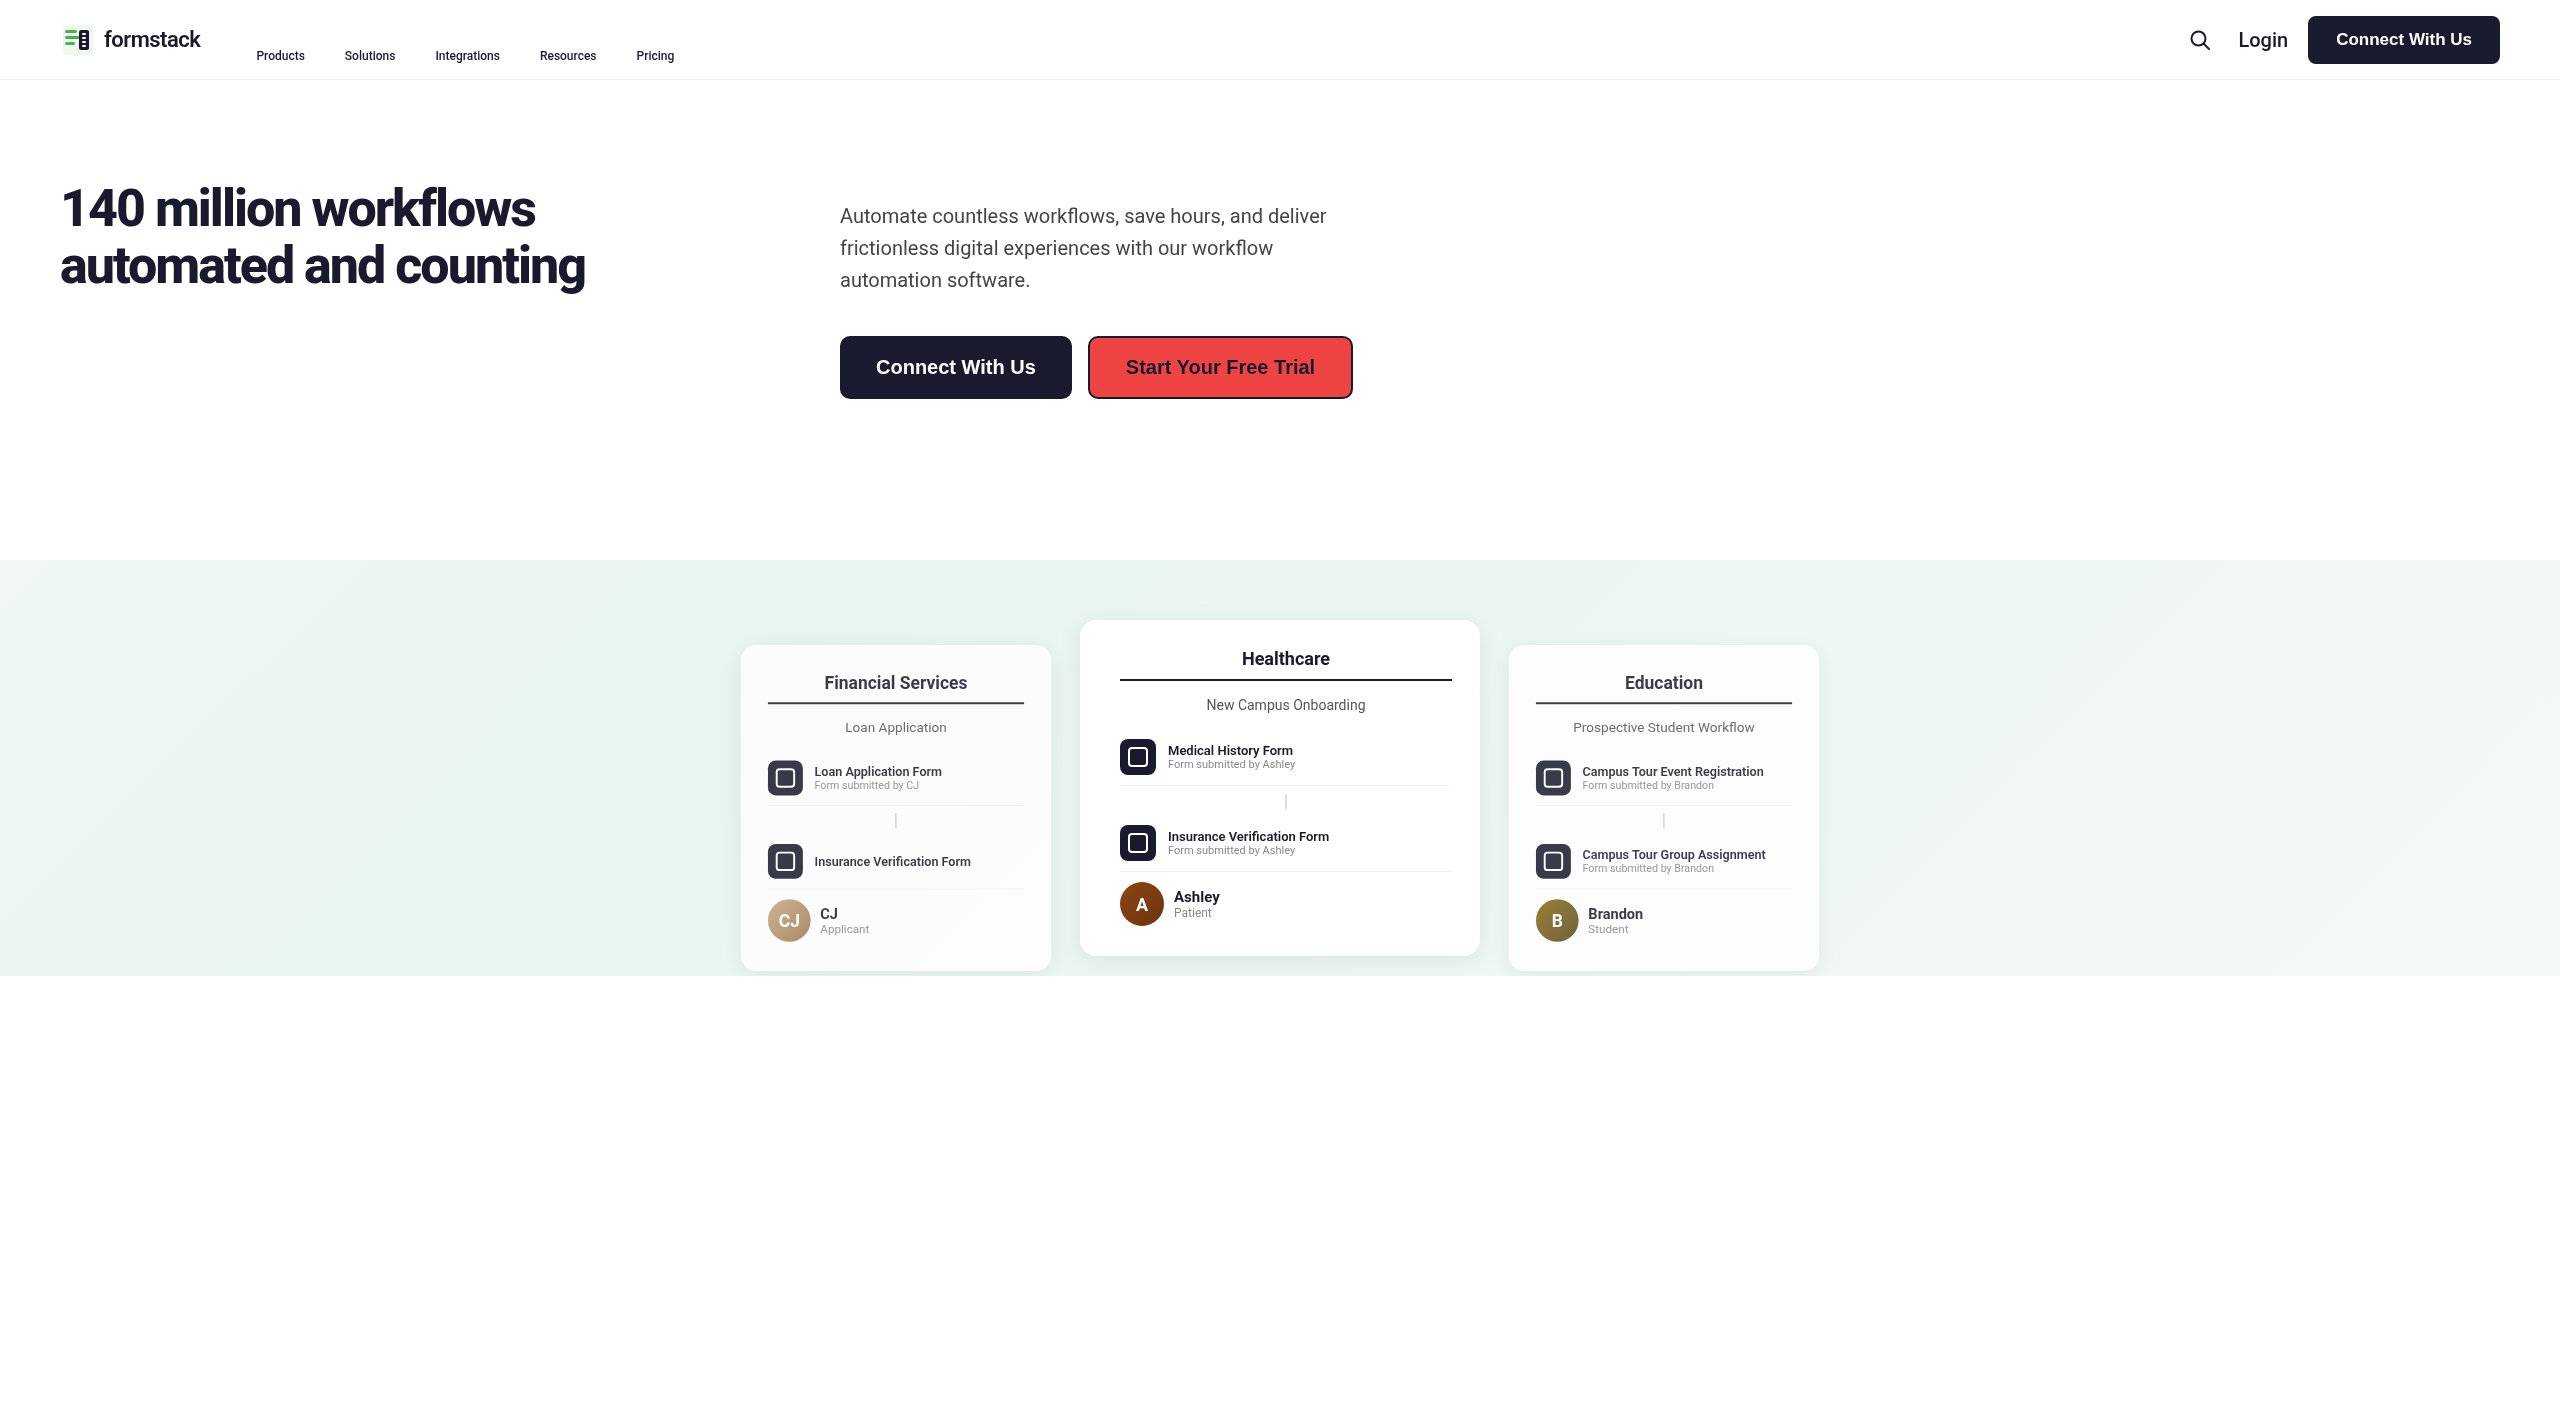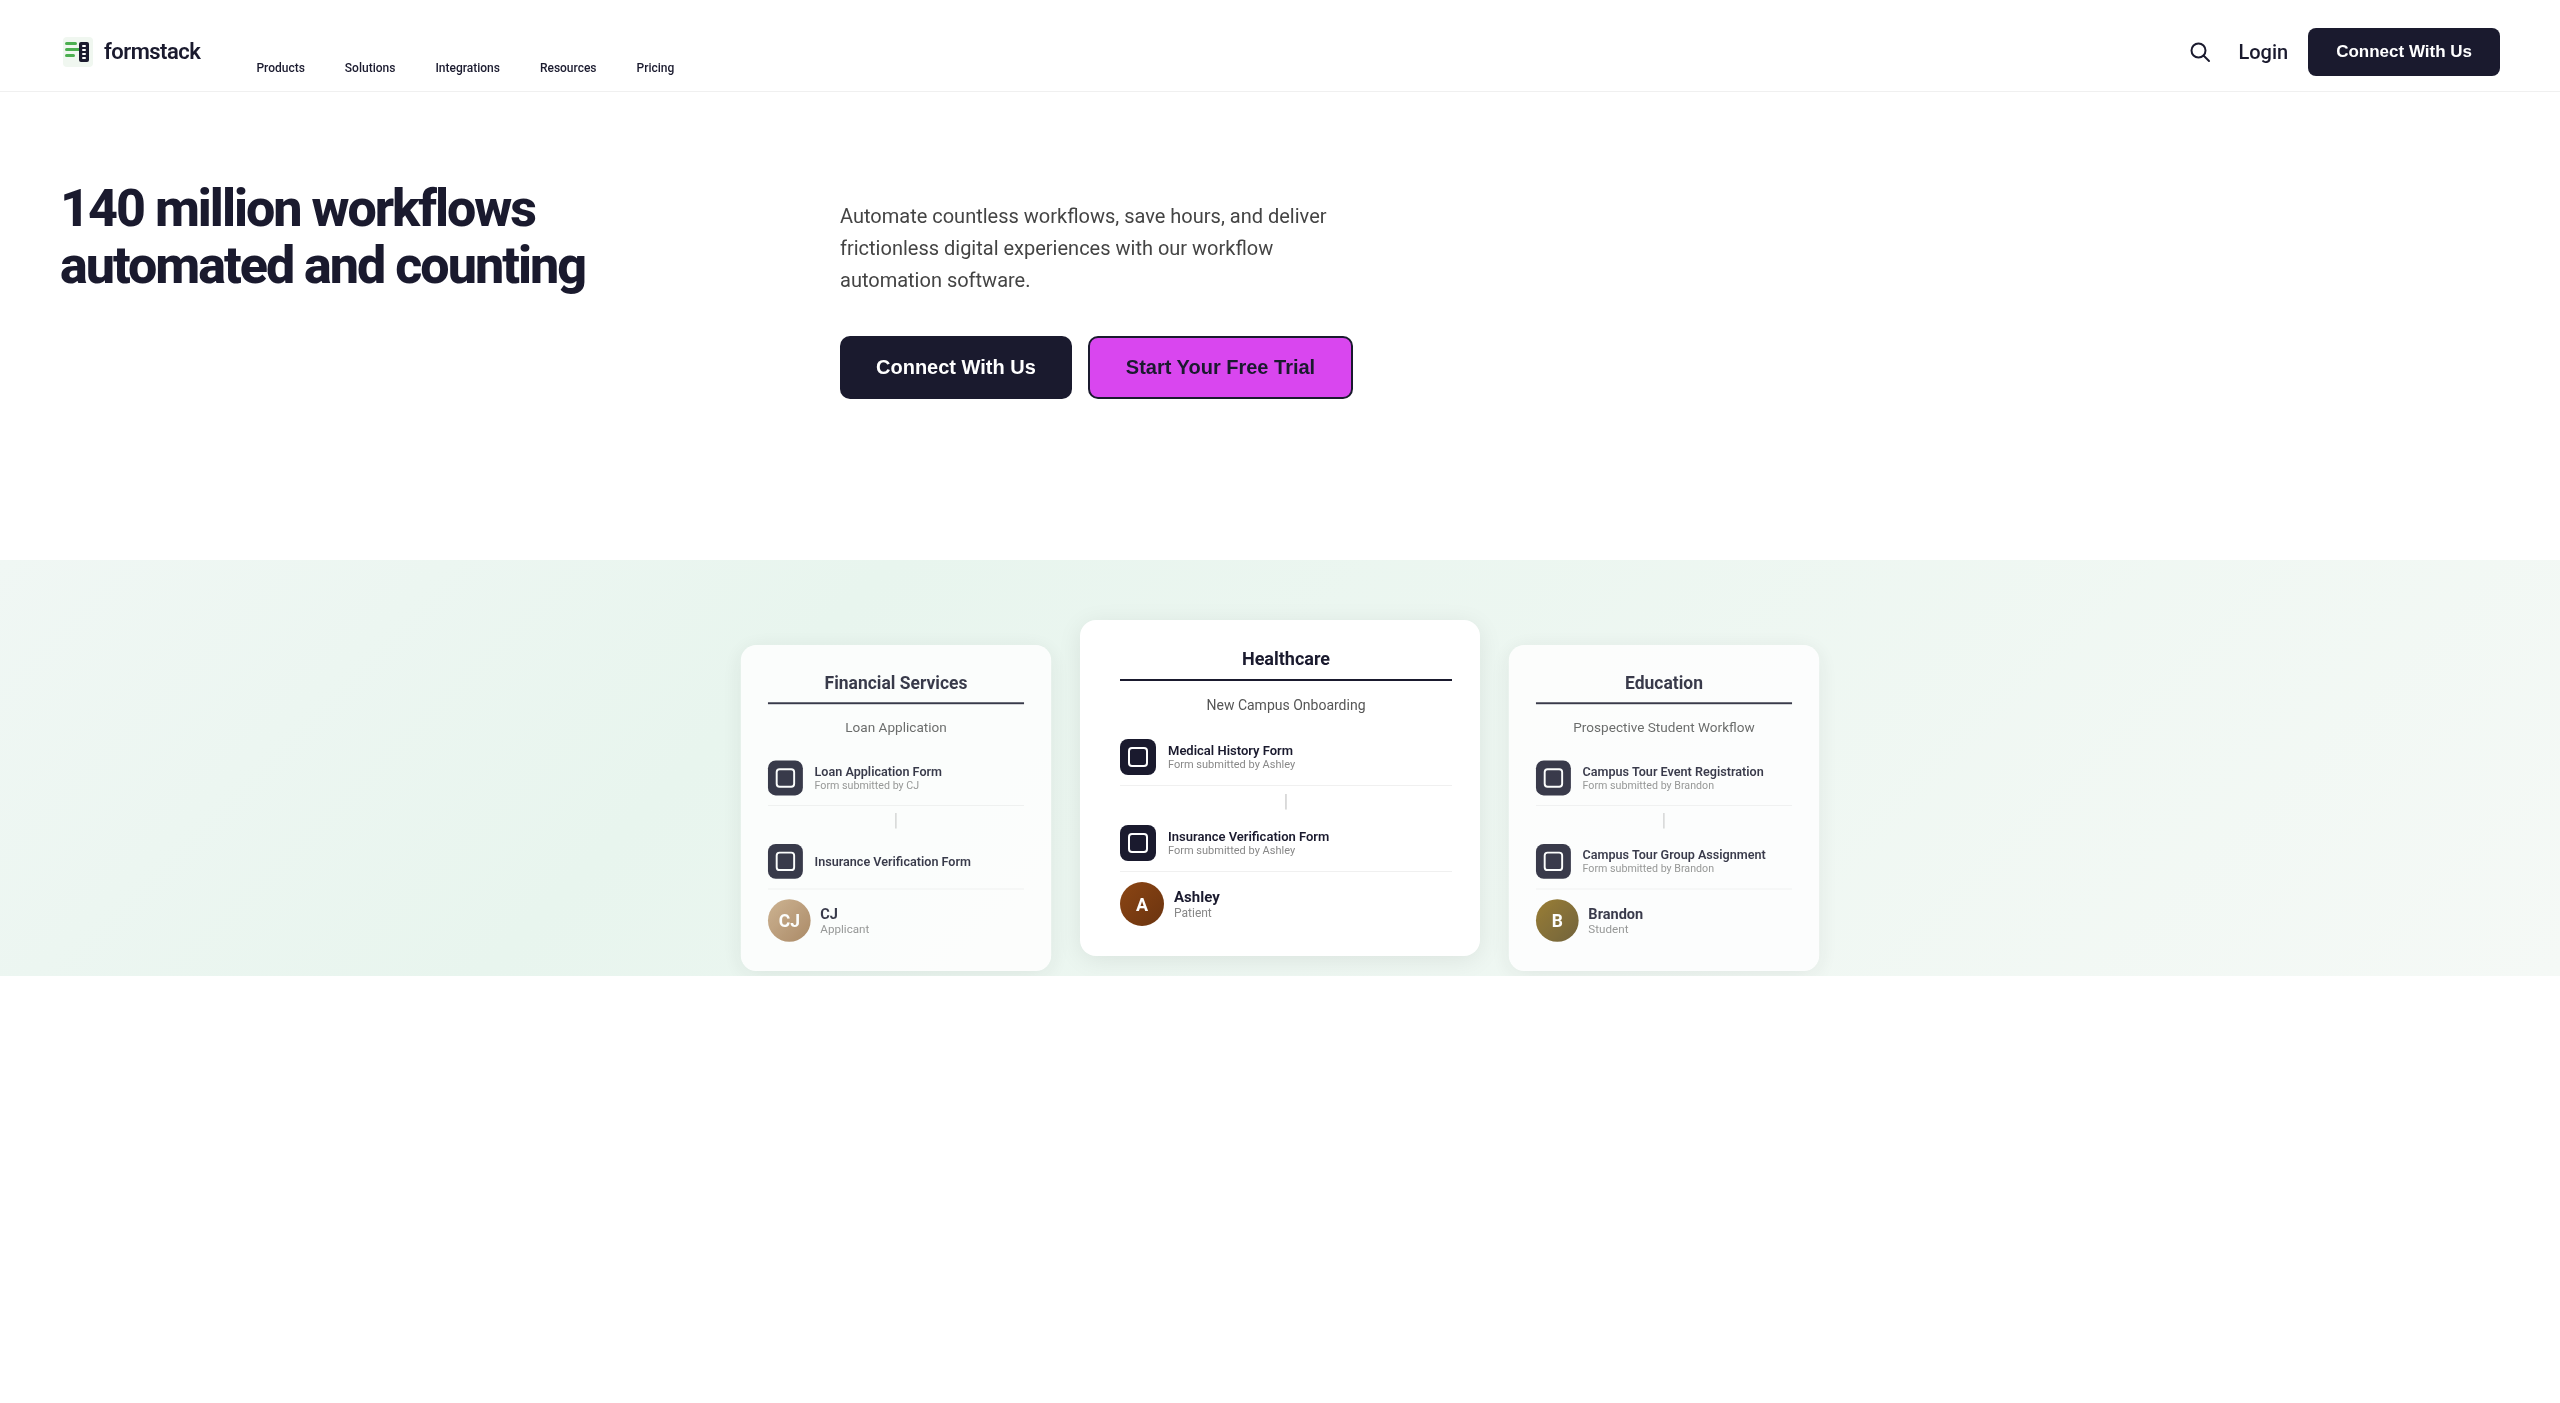--- a/index.html
+++ b/index.html
@@ -18,21 +18,21 @@
     
     .navbar {
       display: flex;
       align-items: center;
       justify-content: space-between;
       padding: 0 60px;
       height: 80px;
       background: #fff;
       border-bottom: 1px solid #f0f0f0;
       position: sticky;
-      top: 12px;
+      top: 0;
       z-index: 100;
     }
 
     .navbar-left {
       display: flex;
       align-items: center;
       gap: 40px;
     }
 
     .logo {
@@ -156,21 +156,21 @@
       border: none;
       border-radius: 10px;
       padding: 20px 36px;
       font-size: 20px;
       font-weight: 700;
       cursor: pointer;
       white-space: nowrap;
     }
 
     .trial-btn-hero {
-      background: #d946ef;
+      background: #ef4444;
       color: #1a1a2e;
       border: 2px solid #1a1a2e;
       border-radius: 10px;
       padding: 18px 36px;
       font-size: 20px;
       font-weight: 700;
       cursor: pointer;
       white-space: nowrap;
     }
 

